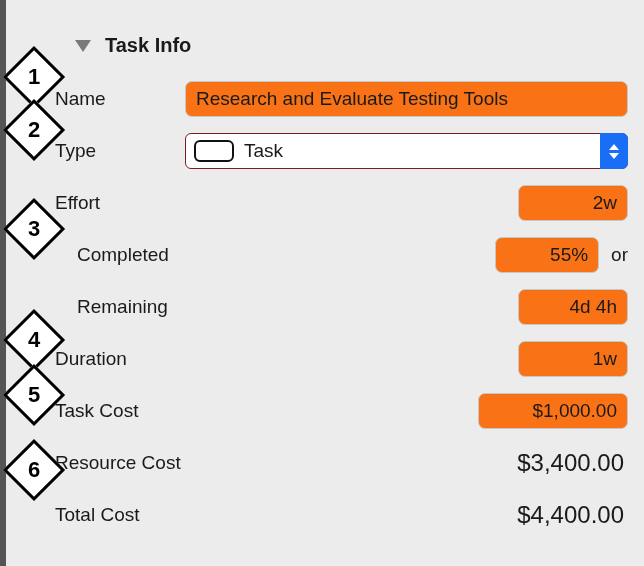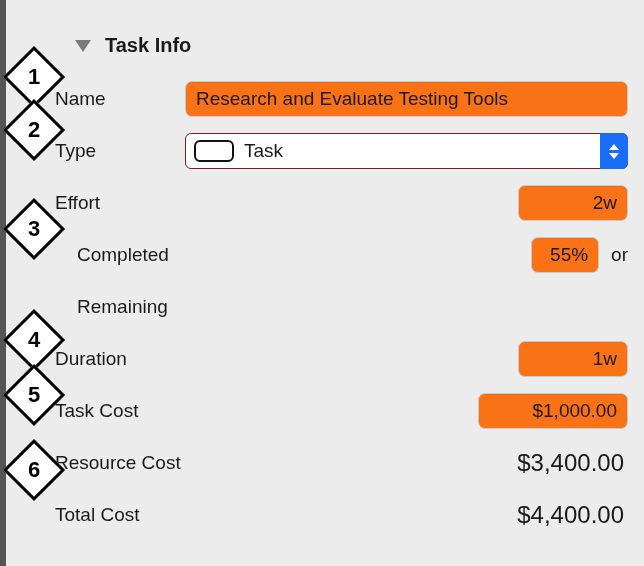--- a/index.html
+++ b/index.html
@@ -107,21 +107,21 @@
     }
     .arrow-up, .arrow-down {
       width: 0; height: 0;
       border-left: 5px solid transparent;
       border-right: 5px solid transparent;
     }
     .arrow-up { border-bottom: 6px solid #fff; }
     .arrow-down { border-top: 6px solid #fff; }
 
     .num-input { text-align: right; }
-    .w-sm { width: 68px; }
+    .w-sm { width: 104px; }
     .w-md { width: 110px; }
     .w-lg { width: 150px; }
     .or-text { font-size: 19px; color: #1a1a1a; }
     .static-value { font-size: 24px; text-align: right; padding-right: 4px; }
 
     .callout {
       position: absolute;
       width: 44px;
       height: 44px;
       transform: rotate(45deg);
@@ -207,20 +207,23 @@
   <div class="row">
     <div class="label indent">Completed</div>
     <div class="field-area">
       <input type="text" class="num-input w-sm" value="55%" style="">
       <span class="or-text">or</span>
     </div>
   </div>
 
   <div class="row">
     <div class="label indent">Remaining</div>
+    <div class="field-area">
+      <input type="text" class="num-input w-md" value="4d 4h" style="">
+    </div>
   </div>
 
   <div class="row">
     <div class="label">Duration</div>
     <div class="field-area">
       <input type="text" class="num-input w-md" value="1w" style="">
     </div>
   </div>
 
   <div class="row">

